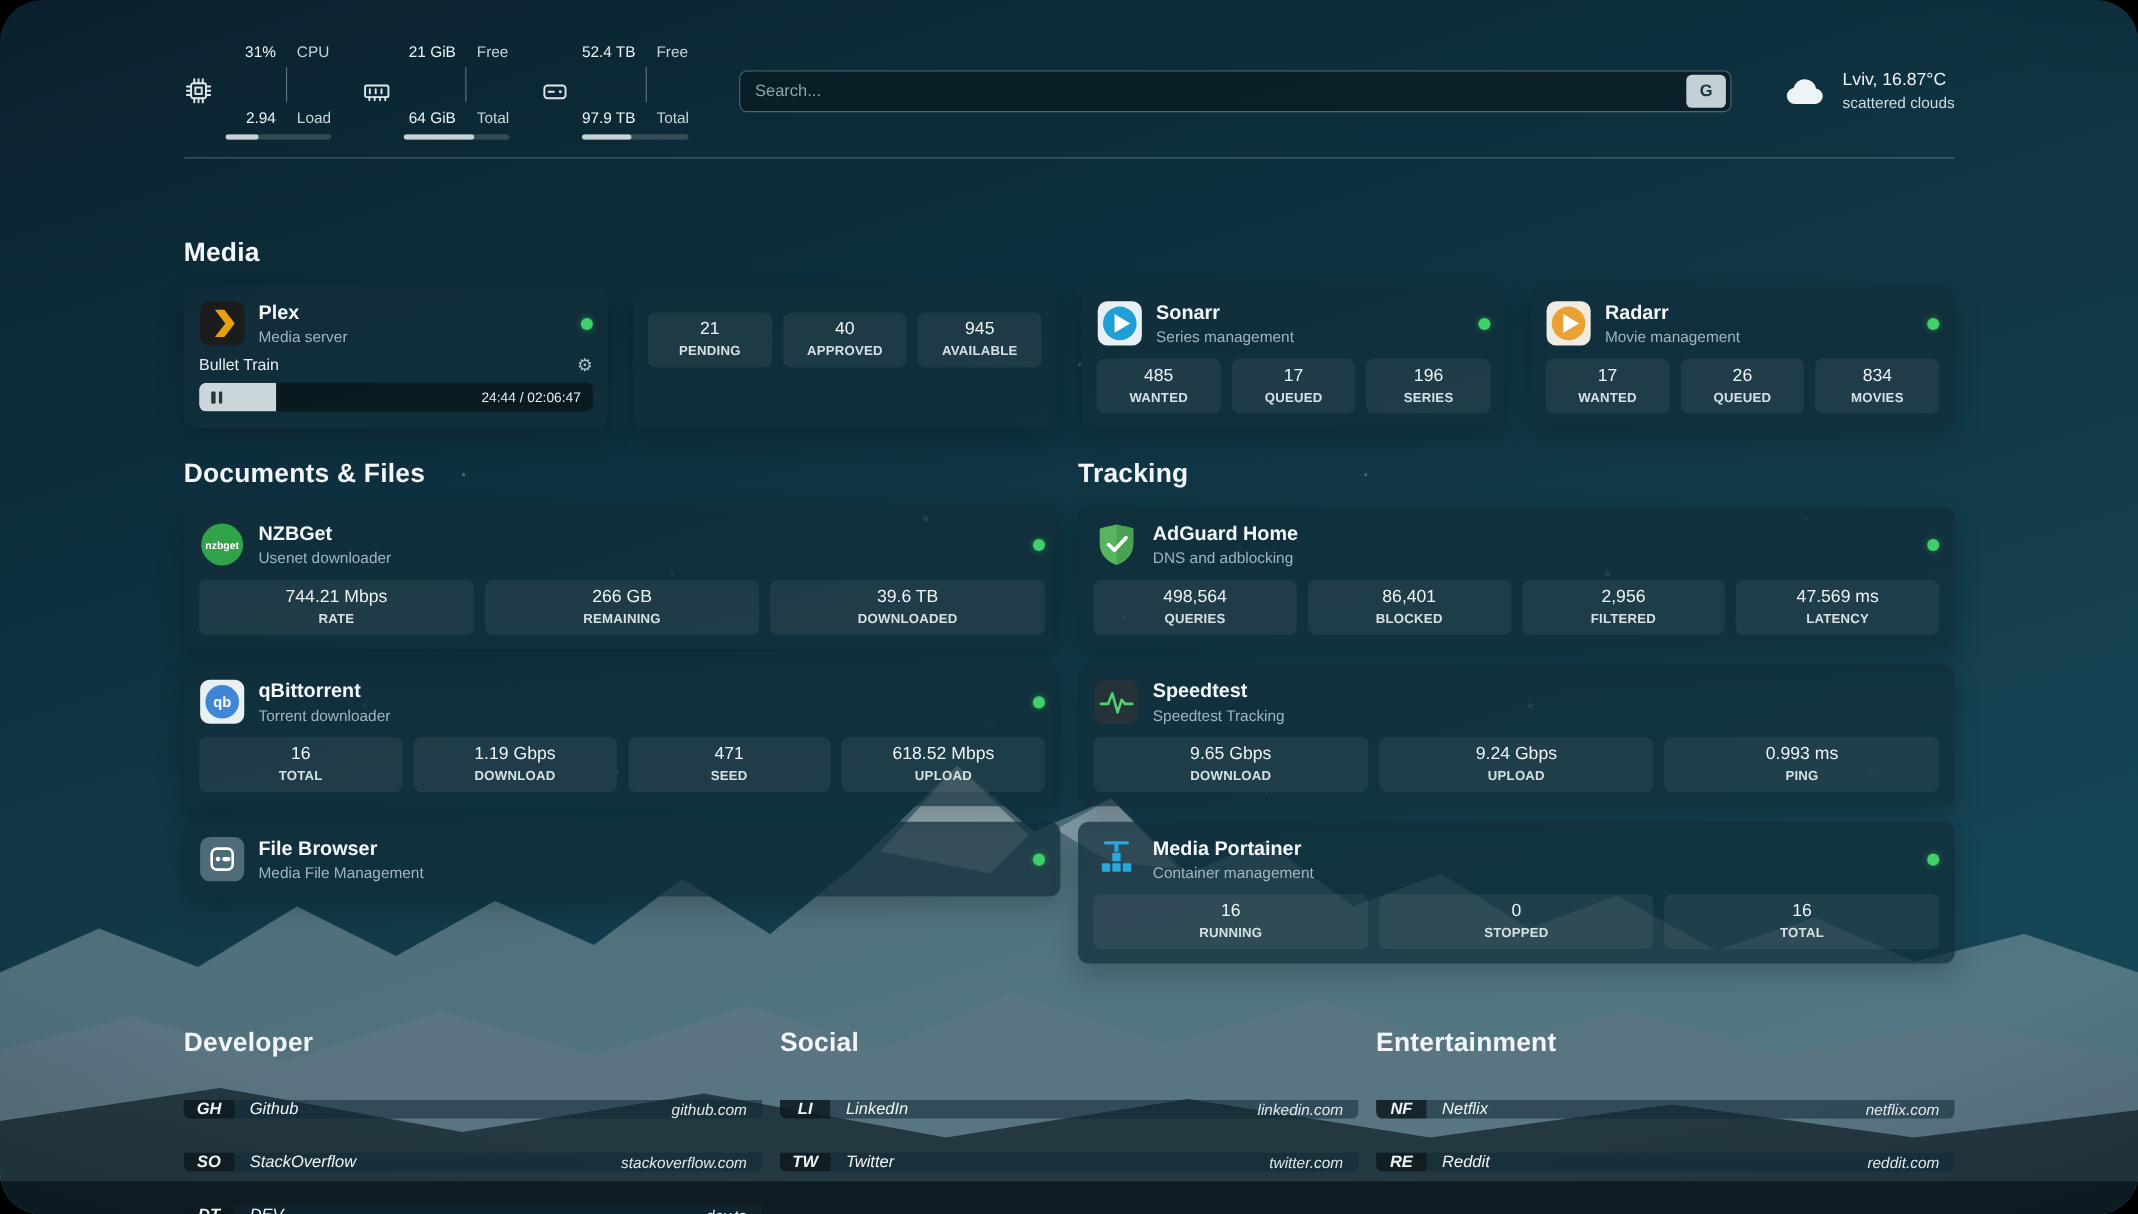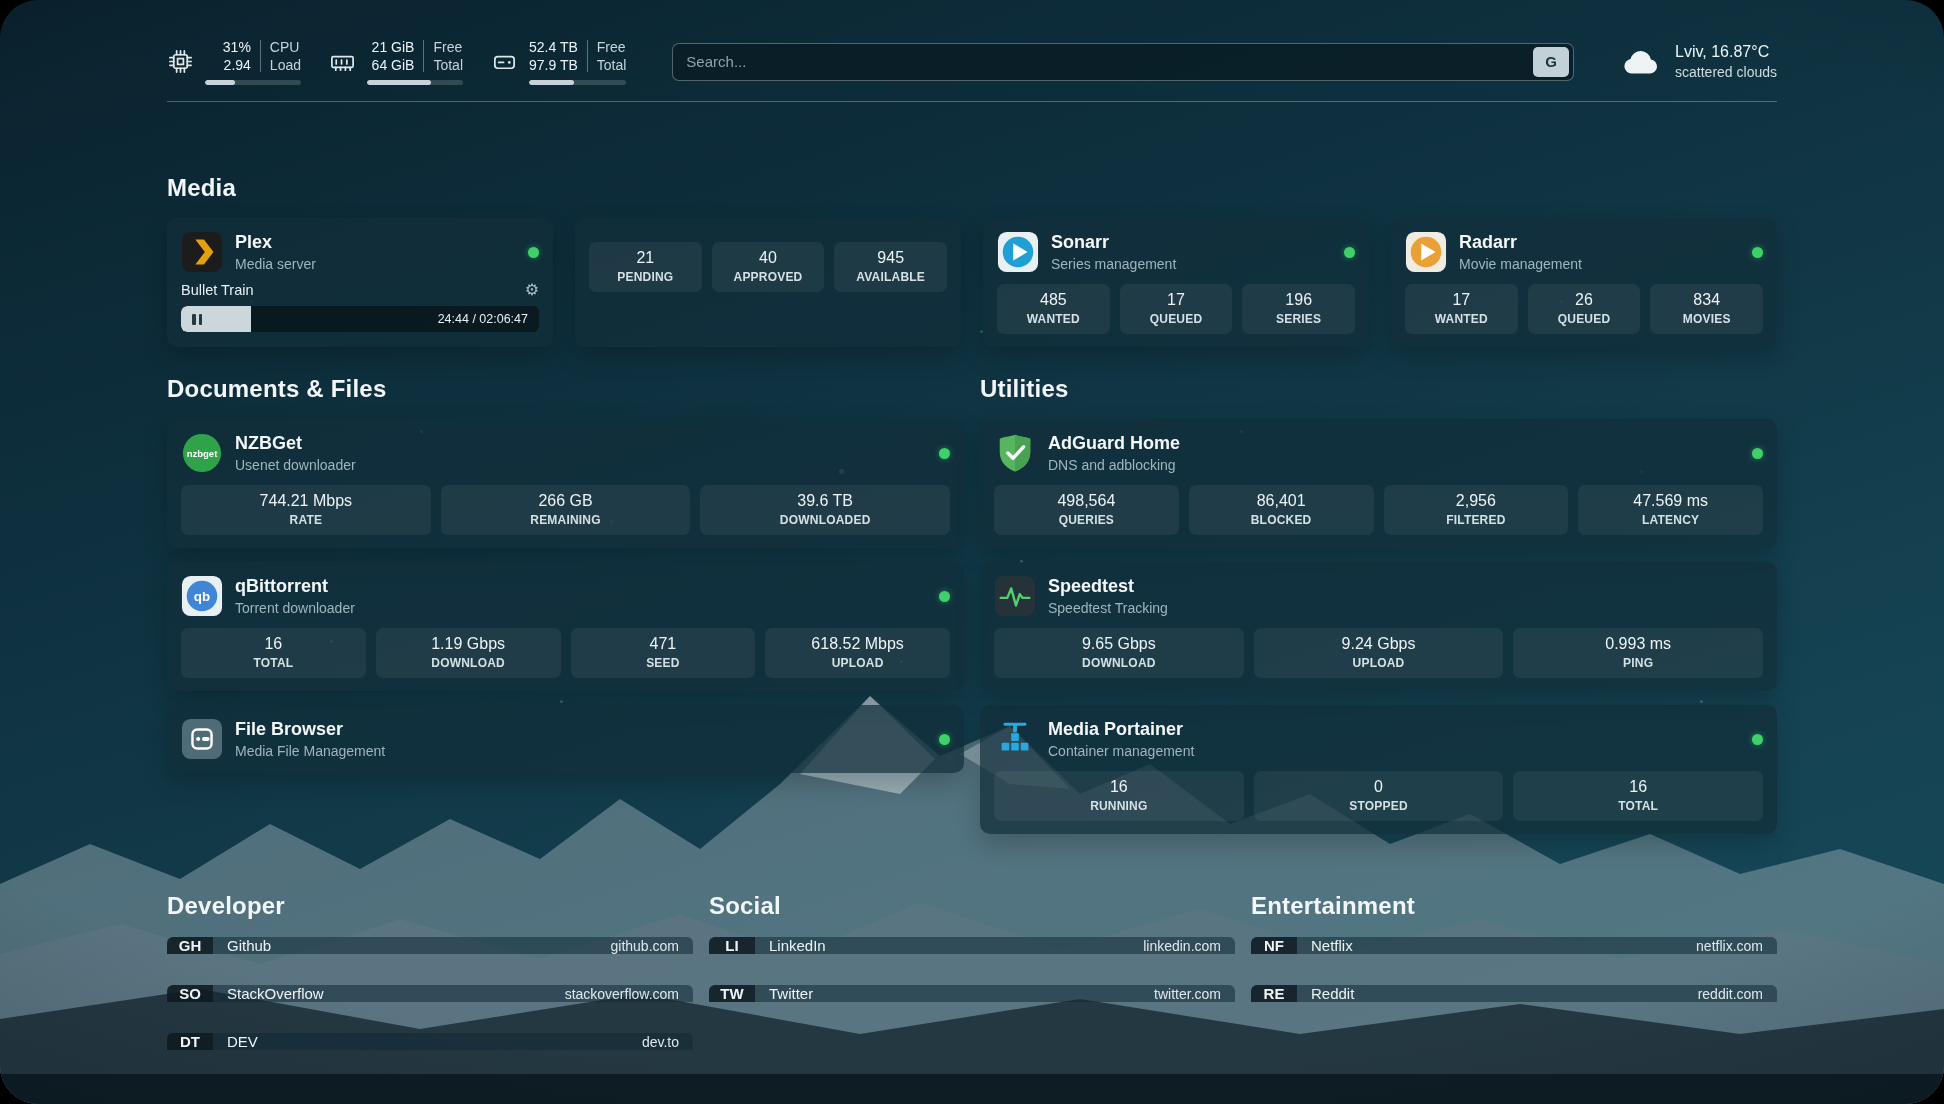--- a/index.html
+++ b/index.html
@@ -25,21 +25,21 @@
 
   .content { position: relative; z-index: 3; padding: 0 167px; }
 
   
   .topbar { display: flex; align-items: center; padding-top: 38px; }
   .sys-widgets { display: flex; gap: 28px; align-items: center; }
   .sys-widget { display: flex; gap: 11px; align-items: center; }
   .sys-icon svg { width: 27px; height: 27px; display: block; }
   .sys-body { display: flex; flex-direction: column; min-width: 96px; }
   .sys-rows { display: flex; align-items: center; gap: 9px; }
-  .sys-col { display: flex; flex-direction: column; font-size: 14px; line-height: 18px; }
+  .sys-col { display: flex; flex-direction: column; font-size: 14px; line-height: 18px; gap: 42px; }
   .sys-col.values { align-items: flex-end; color: #eef4f6; flex: 1; }
   .sys-col.labels { color: #c6d4da; }
   .sys-divider { width: 1px; height: 32px; background: rgba(255,255,255,0.35); }
   .sys-bar { height: 5px; background: rgba(255,255,255,0.16); border-radius: 3px; margin-top: 6px; overflow: hidden; }
   .sys-bar-fill { height: 100%; background: #c7d3d9; border-radius: 3px; }
 
   .search { flex: 1; margin: 0 46px; height: 38px; background: rgba(9,27,35,0.78);
     border: 1px solid rgba(168,190,200,0.45); border-radius: 7px; display: flex; align-items: center;
     padding: 0 4px 0 13px; }
   .search input { flex: 1; background: transparent; border: none; outline: none; color: #e8f0f3; font-size: 15px;
@@ -85,22 +85,22 @@
   .pause i { display: block; width: 3.5px; height: 11px; background: #28383f; border-radius: 1px; }
   .plex-time { position: absolute; right: 11px; top: 0; line-height: 26px; font-size: 12.5px; color: #e9f0f3; }
 
   .two-col { display: grid; grid-template-columns: 1fr 1fr; gap: 16px; margin-top: 28px; }
   .col-stack { display: flex; flex-direction: column; gap: 14px; }
   .col-stack .section-title { margin-bottom: 2px; }
 
   
   .bookmarks { display: grid; grid-template-columns: repeat(3, 1fr); gap: 16px; margin-top: 58px; }
   .bm-group .section-title { margin-bottom: 17px; }
-  .bm-row { display: flex; align-items: flex-start; height: 38px; margin-bottom: 10px; border-radius: 6px;
-    overflow: hidden; cursor: pointer; }
+  .bm-row { display: flex; align-items: flex-end; height: 38px; margin-bottom: 10px; border-radius: 6px;
+    overflow: hidden; cursor: pointer; font-style: italic; }
   .bm-abbr { width: 46px; flex: none; background: rgba(14,26,32,0.88); color: #eef3f5; font-weight: 700;
     font-size: 15px; display: flex; align-items: center; justify-content: center; }
   .bm-body { flex: 1; background: rgba(16,42,54,0.55); display: flex; align-items: center; padding: 0 14px; }
   .bm-name { font-size: 15px; color: #eef3f5; }
   .bm-url { margin-left: auto; font-size: 14px; color: #dfe8ec; }
 </style>
 </head>
 <body>
 
 <div class="frame">
@@ -418,21 +418,21 @@
             <div>
               <div class="app-name">File Browser</div>
               <div class="app-sub">Media File Management</div>
             </div>
             <span class="status-dot"></span>
           </div>
         </div>
       </div>
 
       <div class="col-stack">
-        <h2 class="section-title">Utilities</h2>
+        <h2 class="section-title">Tracking</h2>
 
         <div class="card">
           <div class="card-header">
             <span class="app-icon">
               <svg viewBox="0 0 44 44">
                   <path d="M22 3 C28 5 34 5 38 7 V21 C38 31.5 31 38 22 41.5 C13 38 6 31.5 6 21 V7 C10 5 16 5 22 3 Z" fill="#57b45f"></path>
                   <path d="M22 3 C28 5 34 5 38 7 V21 C38 31.5 31 38 22 41.5 Z" fill="#49a253"></path>
                   <path d="M14.5 22 l5.5 5.5 L31 15.5" stroke="#fff" stroke-width="3.5" fill="none" stroke-linecap="round" stroke-linejoin="round"></path>
                 </svg>
             </span>

